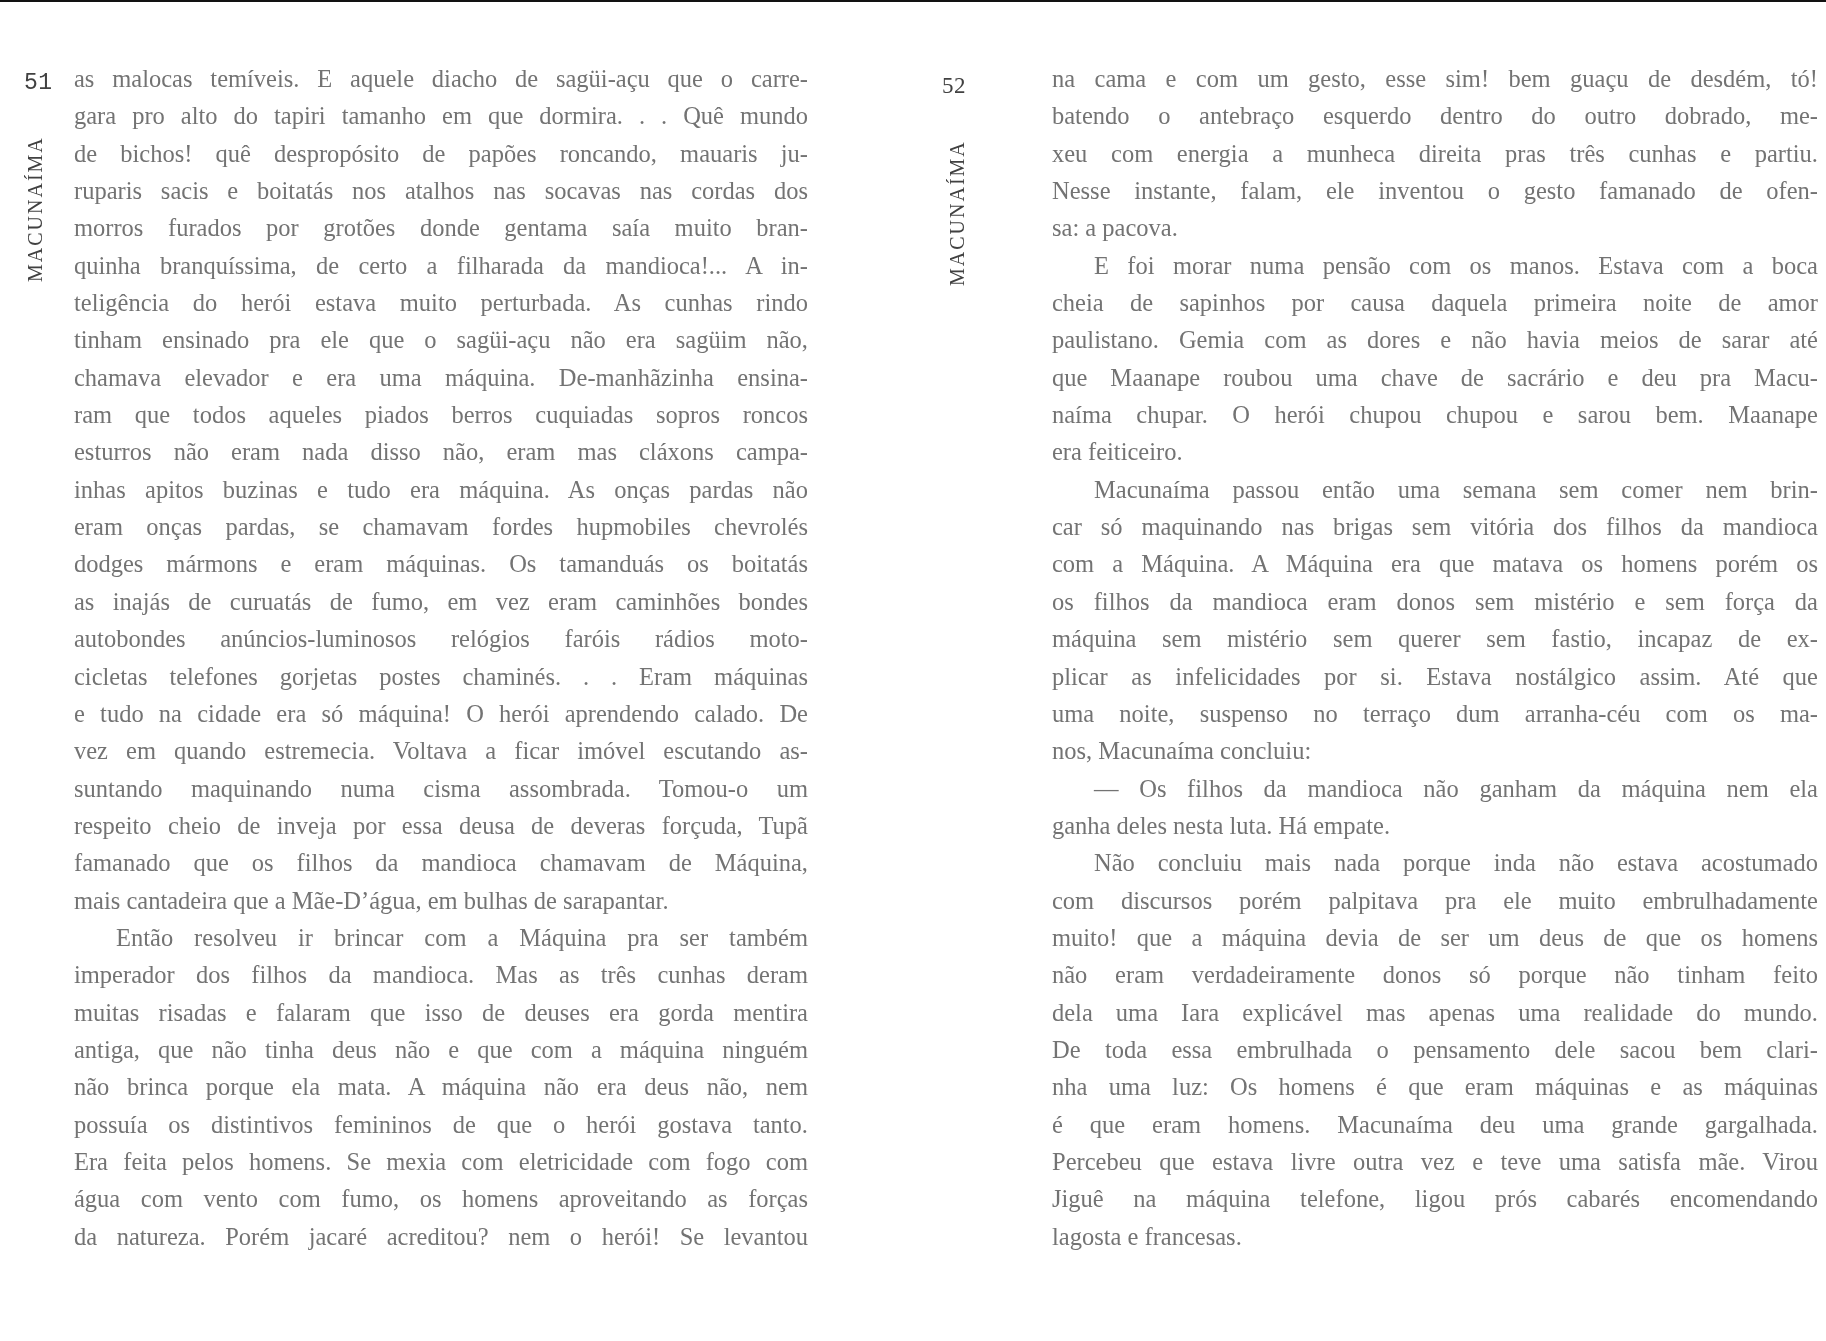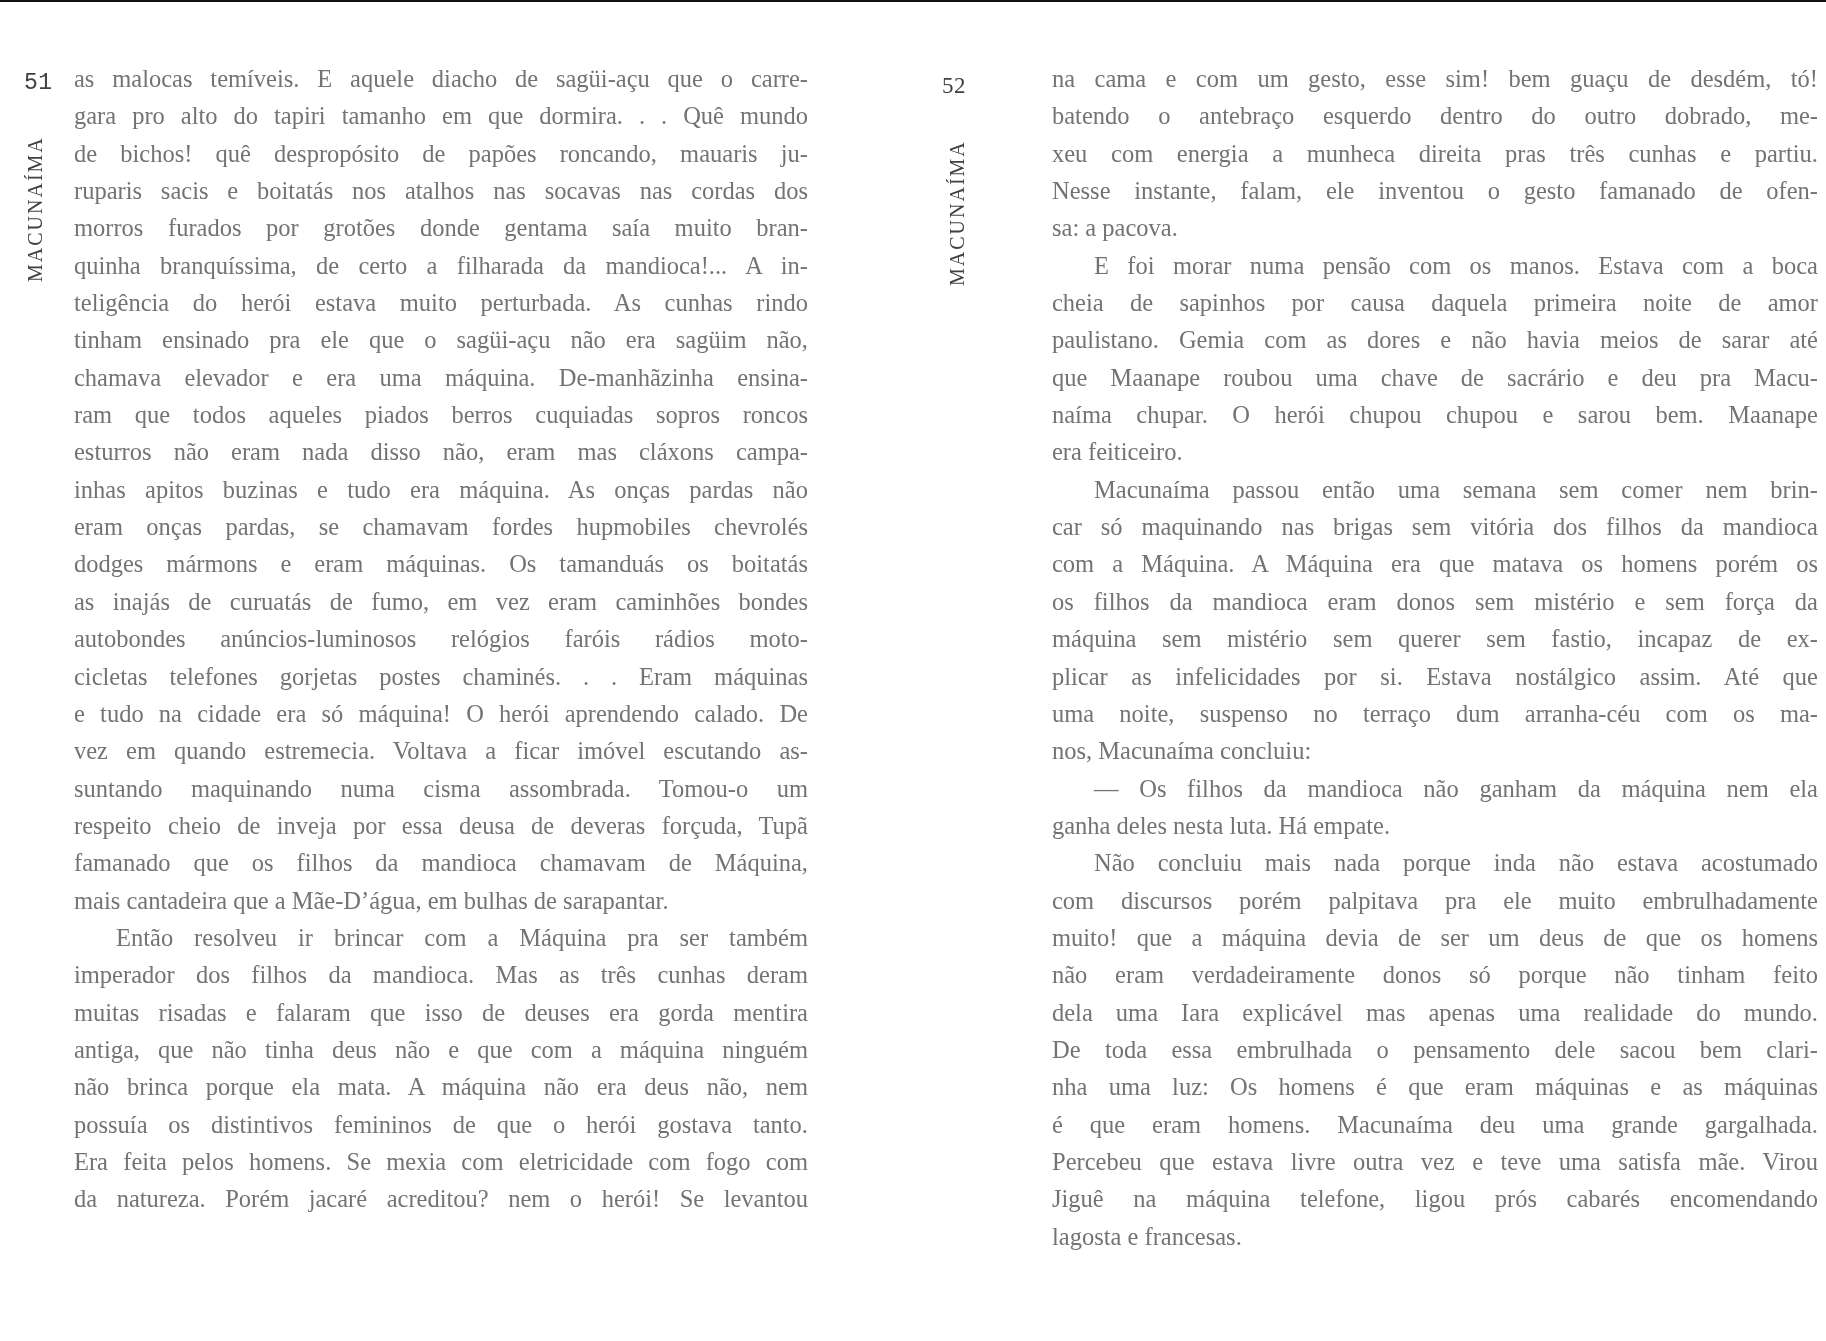--- a/index.html
+++ b/index.html
@@ -94,20 +94,21 @@
       <div class="line">respeito cheio de inveja por essa deusa de deveras forçuda, Tupã</div>
       <div class="line">famanado que os filhos da mandioca chamavam de Máquina,</div>
       <div class="line pe">mais cantadeira que a Mãe-D’água, em bulhas de sarapantar.</div>
       <div class="line in">Então resolveu ir brincar com a Máquina pra ser também</div>
       <div class="line">imperador dos filhos da mandioca. Mas as três cunhas deram</div>
       <div class="line">muitas risadas e falaram que isso de deuses era gorda mentira</div>
       <div class="line">antiga, que não tinha deus não e que com a máquina ninguém</div>
       <div class="line">não brinca porque ela mata. A máquina não era deus não, nem</div>
       <div class="line">possuía os distintivos femininos de que o herói gostava tanto.</div>
       <div class="line">Era feita pelos homens. Se mexia com eletricidade com fogo com</div>
+      <div class="line">água com vento com fumo, os homens aproveitando as forças</div>
       <div class="line">da natureza. Porém jacaré acreditou? nem o herói! Se levantou</div>
     </div>
 
   <div class="page-number" id="pagenum-right">52</div>
   <div class="running-head" id="running-right">MACUNAÍMA</div>
   <div class="text-column" id="text-right">
       <div class="line">na cama e com um gesto, esse sim! bem guaçu de desdém, tó!</div>
       <div class="line">batendo o antebraço esquerdo dentro do outro dobrado, me-</div>
       <div class="line">xeu com energia a munheca direita pras três cunhas e partiu.</div>
       <div class="line">Nesse instante, falam, ele inventou o gesto famanado de ofen-</div>

